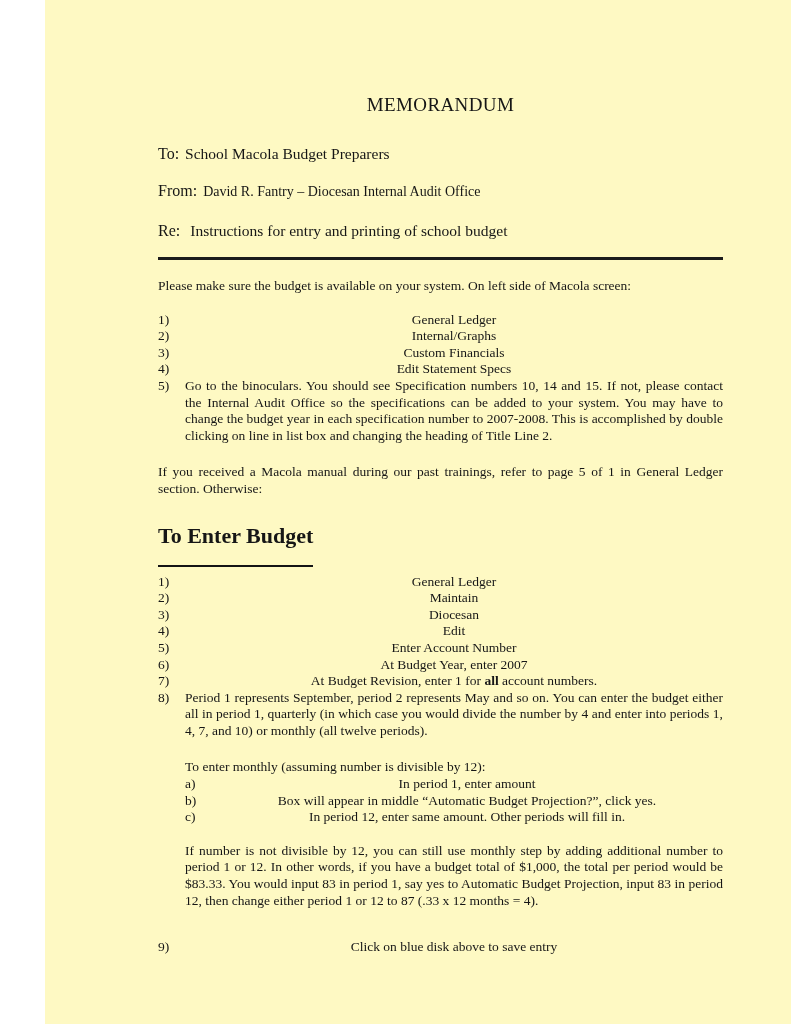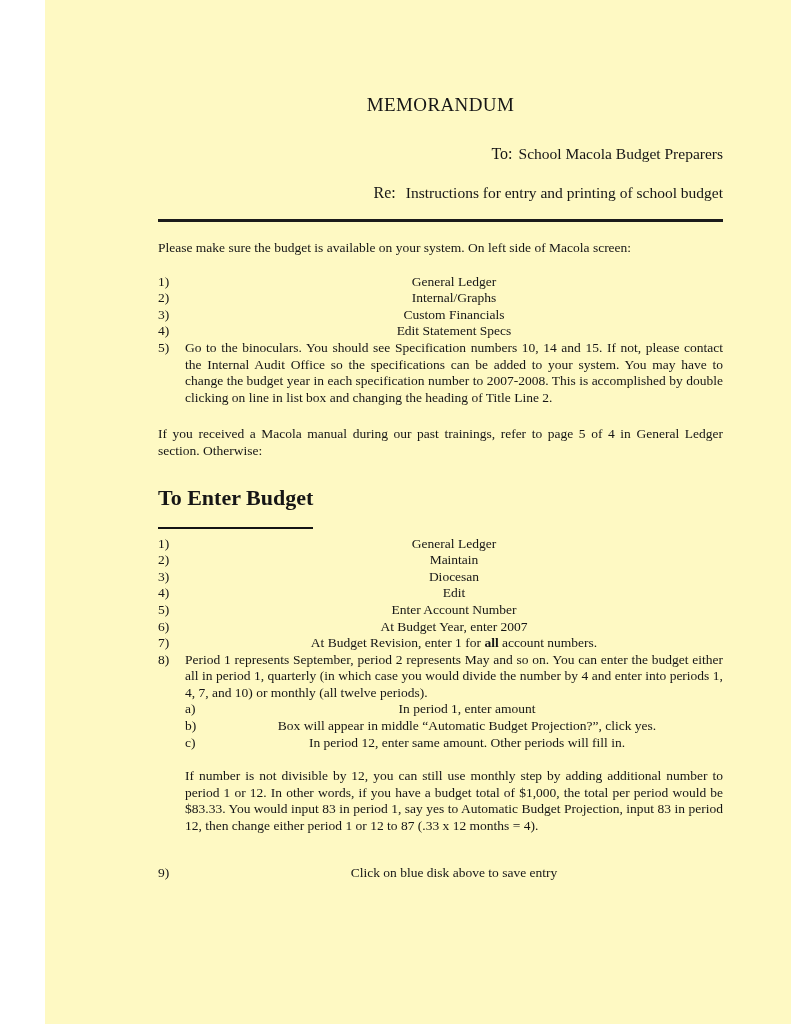--- a/index.html
+++ b/index.html
@@ -16,21 +16,21 @@
   .content { margin: 0 113px; width: 565px; }
 
   .title {
     padding-top: 93px;
     text-align: center;
     font-size: 19px;
     line-height: 24px;
     letter-spacing: 0.4px;
   }
 
-  .meta { font-size: 16px; line-height: 20px; text-align: right; }
+  .meta { font-size: 16px; line-height: 20px; }
   .meta-to   { margin-top: 27px; }
   .meta-from { margin-top: 17px; }
   .meta-re   { margin-top: 19px; }
   .meta-label { margin-right: 6px; }
   .meta-re .meta-label { margin-right: 10px; }
   .val-sm  { font-size: 14px; }
   .val-md  { font-size: 15.5px; }
 
   .rule { margin-top: 16px; height: 3px; background: #1c1c1c; }
 
@@ -71,20 +71,23 @@
 
 <div class="page">
   <div class="content">
 
     <div class="title">MEMORANDUM</div>
 
     <div class="meta meta-to">
       <span class="meta-label">To:</span><span class="val-md">School Macola Budget Preparers</span>
     </div>
 
+    <div class="meta meta-from">
+      <span class="meta-label">From:</span><span class="val-sm">David R. Fantry – Diocesan Internal Audit Office</span>
+    </div>
 
     <div class="meta meta-re">
       <span class="meta-label">Re:</span><span class="val-md">Instructions for entry and printing of school budget</span>
     </div>
 
     <div class="rule"></div>
 
     <div class="bodytxt intro">Please make sure the budget is available on your system.  On left side of Macola screen:</div>
 
     <div class="bodytxt steps">
@@ -103,21 +106,21 @@
       <div class="step">
         <div class="step-num">4)</div>
         <div class="step-text">Edit Statement Specs</div>
       </div>
       <div class="step">
         <div class="step-num">5)</div>
         <div class="step-text justify">Go to the binoculars.  You should see Specification numbers 10, 14 and 15.  If not, please contact the Internal Audit Office so the specifications can be added to your system. You may have to change the budget year in each specification number to 2007-2008.  This is accomplished by double clicking on line in list box and changing the heading of Title Line 2.</div>
       </div>
     </div>
 
-    <div class="bodytxt manual-note">If you received a Macola manual during our past trainings, refer to page 5 of 4 in General Ledger section.  Otherwise:</div>
+    <div class="bodytxt manual-note">If you received a Macola manual during our past trainings, refer to page 5 of 1 in General Ledger section.  Otherwise:</div>
 
     <div class="section-heading">
       <span class="underlined">To Enter Budget</span>
     </div>
 
     <div class="bodytxt steps steps-enter">
       <div class="step">
         <div class="step-num">1)</div>
         <div class="step-text">General Ledger</div>
       </div>
@@ -143,20 +146,21 @@
       </div>
       <div class="step">
         <div class="step-num">7)</div>
         <div class="step-text"><span>At Budget Revision, enter 1 for </span><b>all</b><span> account numbers.</span></div>
       </div>
       <div class="step">
         <div class="step-num">8)</div>
         <div class="step-text justify">Period 1 represents September, period 2 represents May and so on.  You can enter the budget either all in period 1, quarterly (in which case you would divide the number by 4 and enter into periods 1, 4, 7, and 10) or monthly (all twelve periods).</div>
       </div>
 
+      <div class="indent monthly-intro">To enter monthly (assuming number is divisible by 12):</div>
 
       <div class="indent">
         <div class="substep">
           <div class="substep-num">a)</div>
           <div class="step-text">In period 1, enter amount</div>
         </div>
         <div class="substep">
           <div class="substep-num">b)</div>
           <div class="step-text">Box will appear in middle “Automatic Budget Projection?”, click yes.</div>
         </div>

